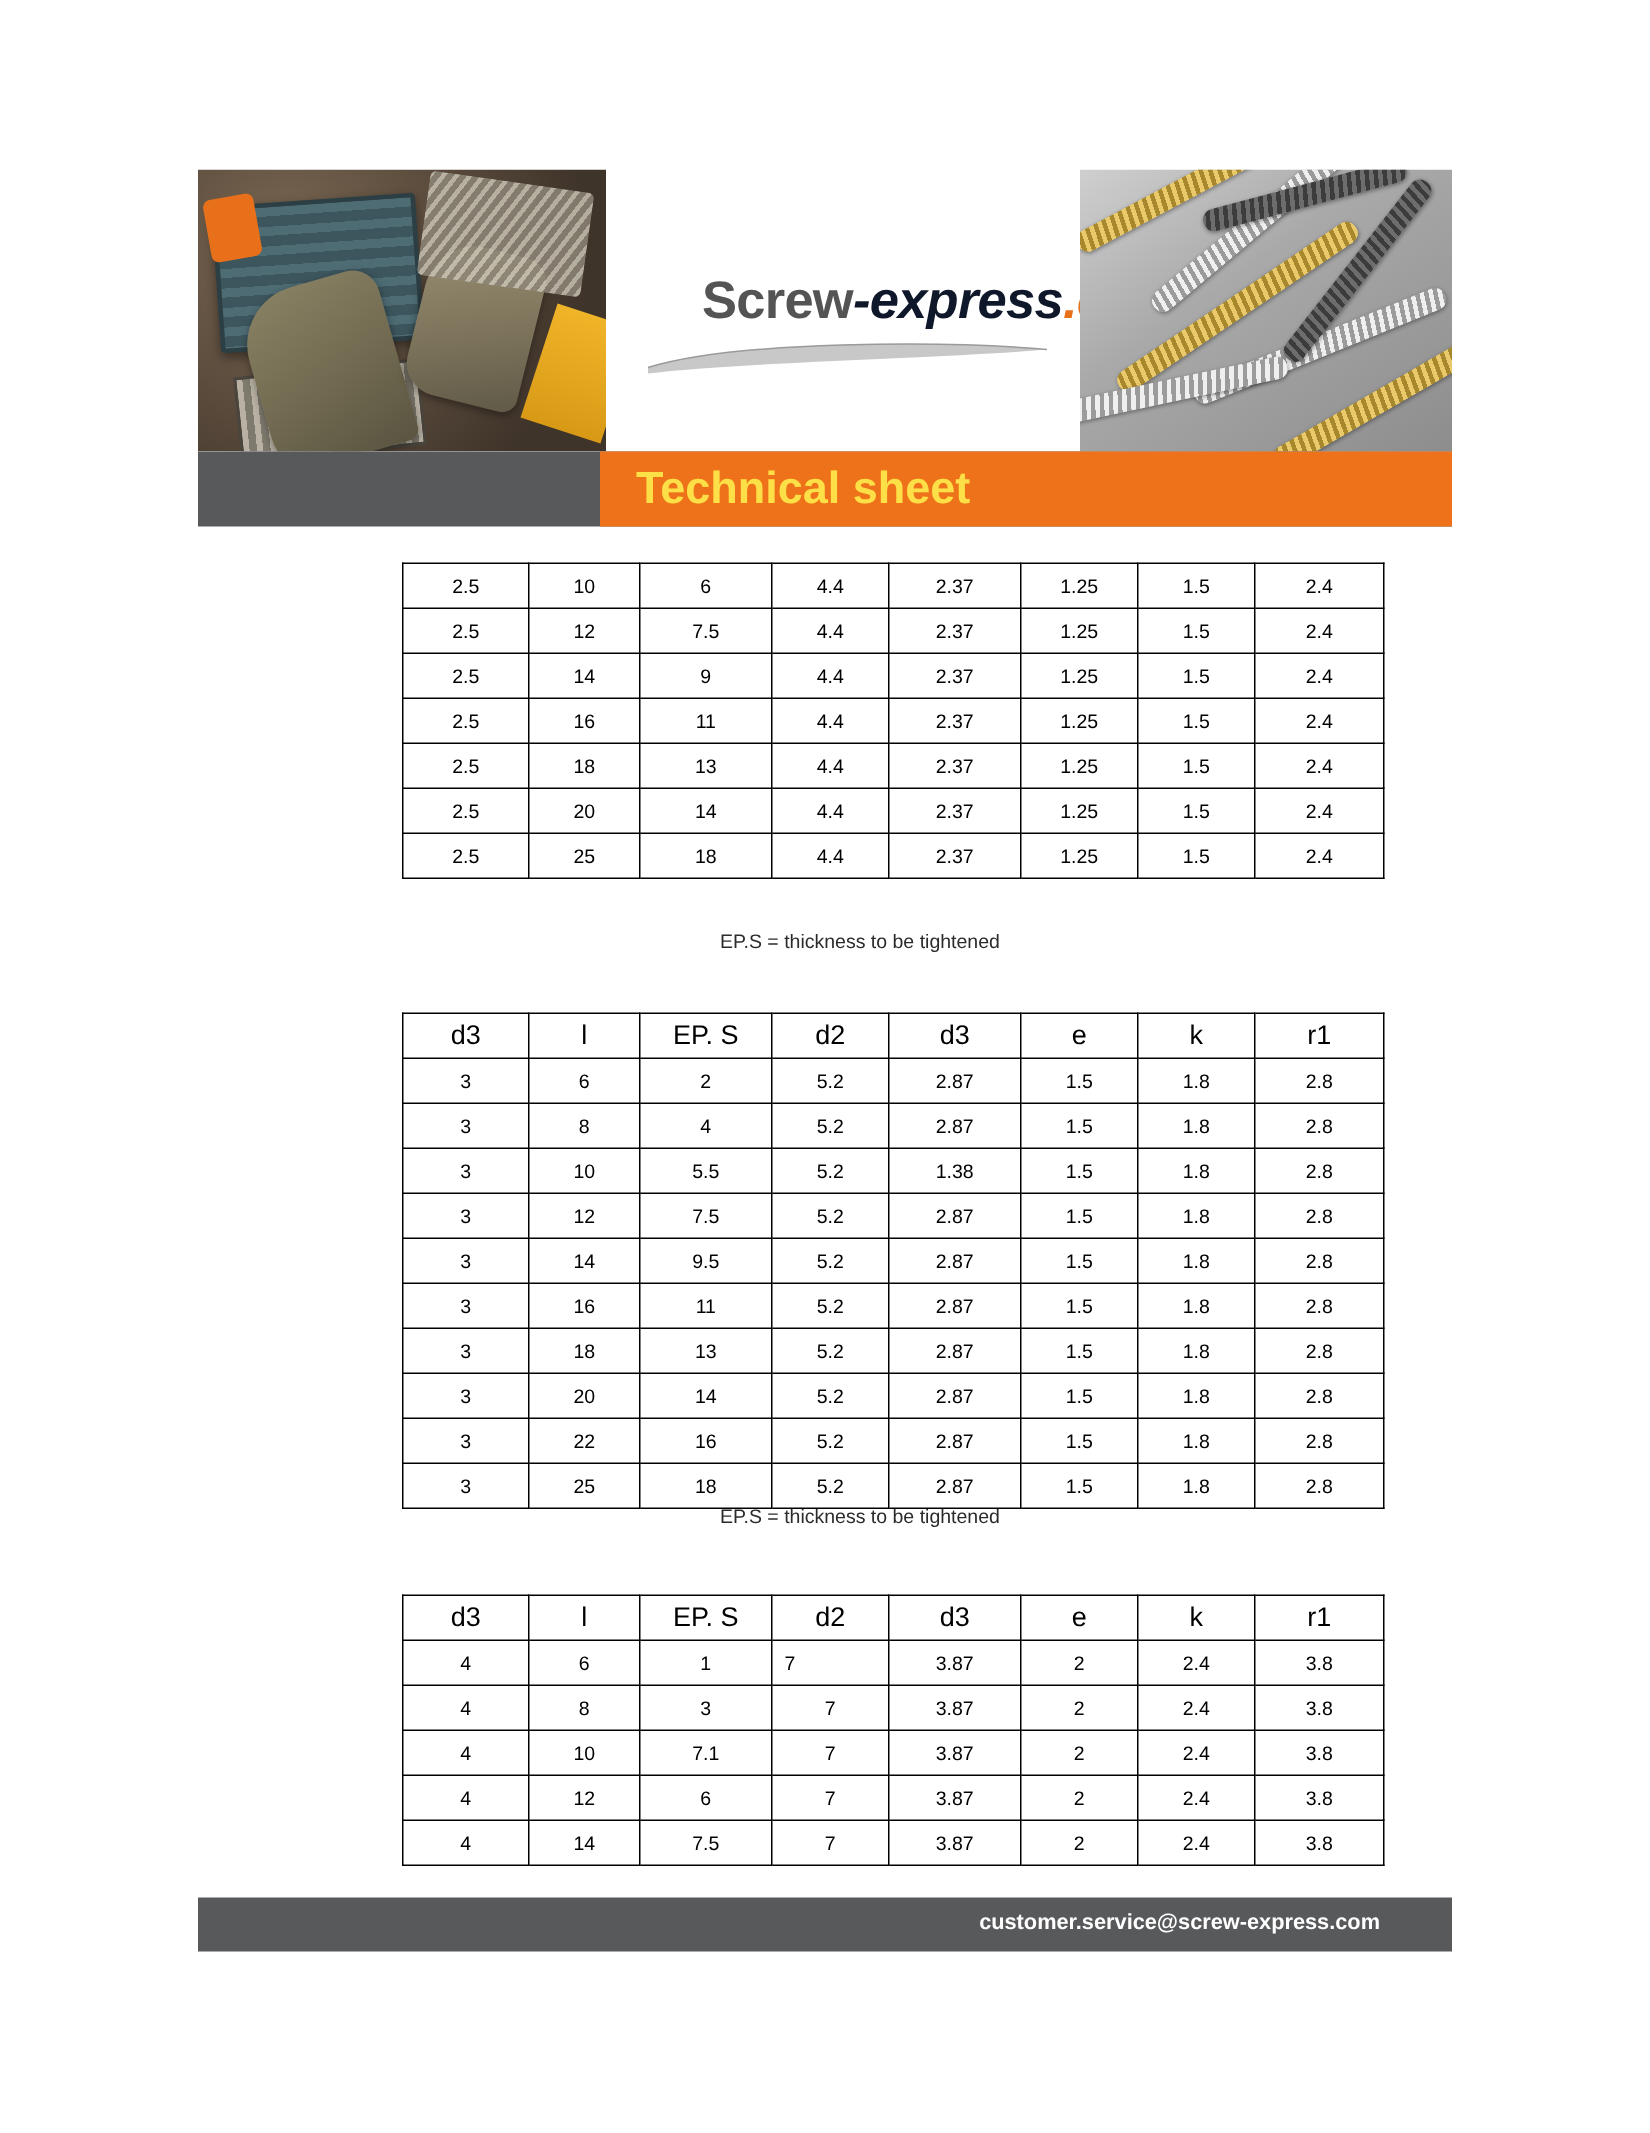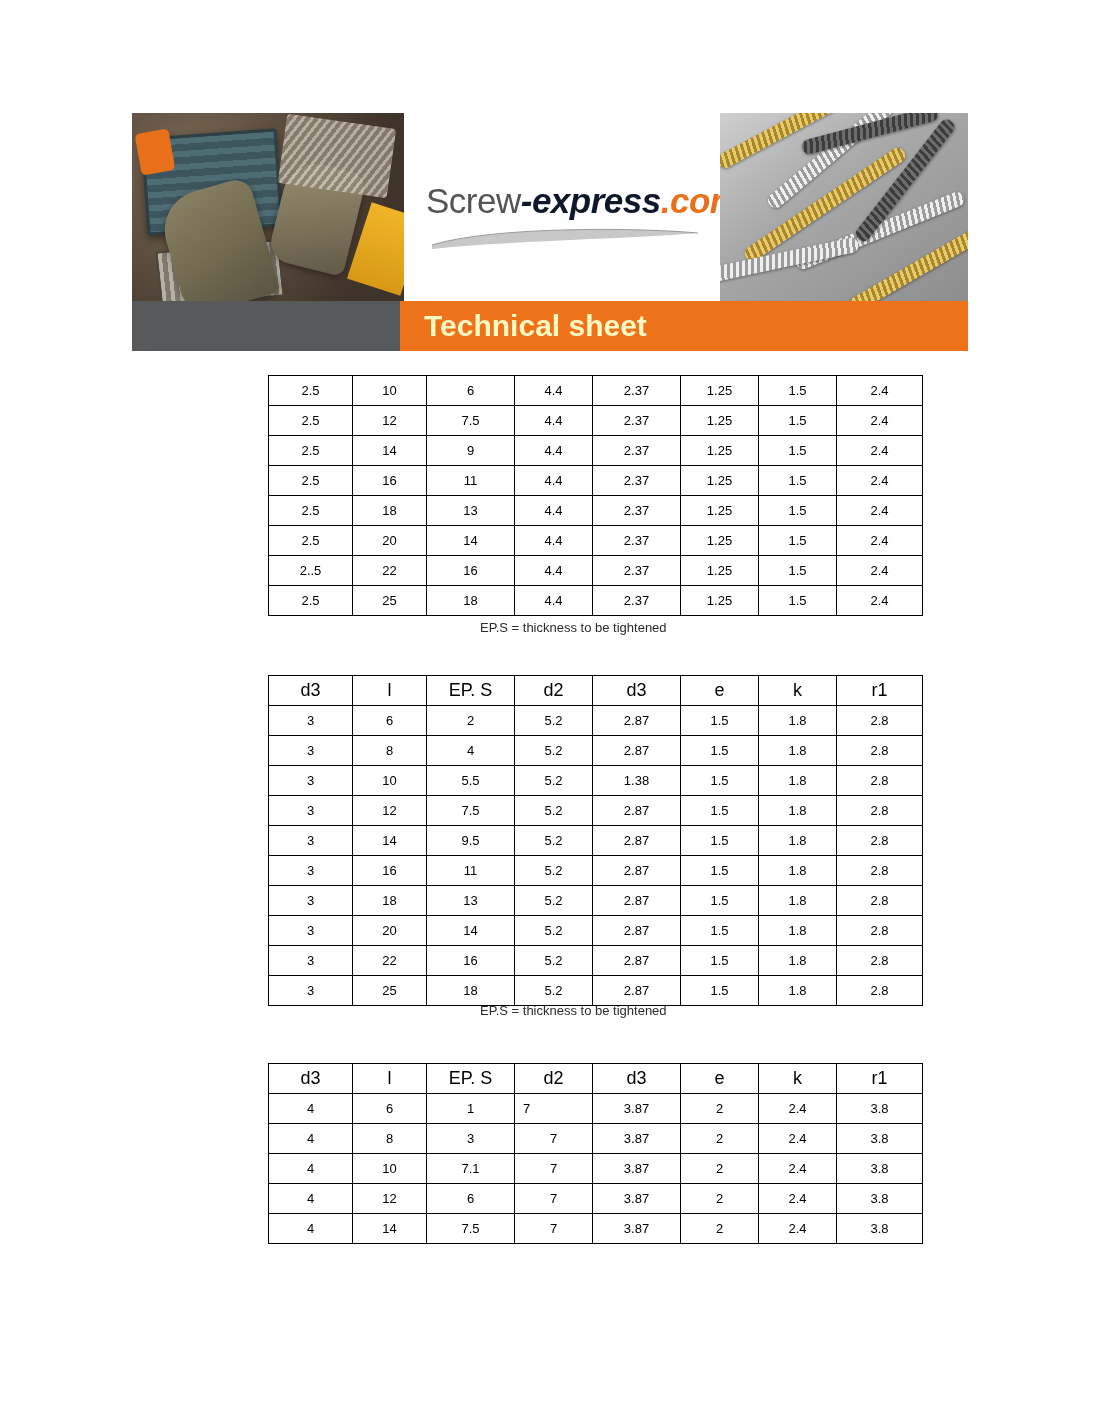--- a/index.html
+++ b/index.html
@@ -119,21 +119,21 @@
   }
   .logo {
     position: absolute;
     left: 22px;
     top: 68px;
     font-size: 35px;
     letter-spacing: -0.5px;
     color: #4a4a4a;
     white-space: nowrap;
   }
-  .logo .screw { font-weight: normal; color: #545454; }
+  .logo .screw { font-weight: bold; color: #545454; margin-left: 42px; }
   .logo .express { font-style: italic; font-weight: bold; color: #0f172a; }
   .logo .dotcom { font-style: italic; font-weight: bold; color: #e8701a; }
   .logo-swoosh {
     position: absolute;
     left: 26px;
     top: 112px;
     width: 270px;
     height: 26px;
   }
 
@@ -175,21 +175,21 @@
     width: 568px;
     height: 50px;
     background: #ee7219;
   }
   .title-text {
     position: absolute;
     left: 292px;
     top: 8px;
     font-size: 30px;
     font-weight: bold;
-    color: #fef9c3;
+    color: #fde047;
     font-family: "Liberation Sans", sans-serif;
     letter-spacing: 0px;
   }
 
   
   .tbl {
     position: absolute;
     border-collapse: collapse;
     table-layout: fixed;
     font-size: 13px;
@@ -355,30 +355,20 @@
         <td>2.5</td>
         <td>20</td>
         <td>14</td>
         <td>4.4</td>
         <td>2.37</td>
         <td>1.25</td>
         <td>1.5</td>
         <td>2.4</td>
       </tr>
       <tr>
-        <td>2..5</td>
-        <td>22</td>
-        <td>16</td>
-        <td>4.4</td>
-        <td>2.37</td>
-        <td>1.25</td>
-        <td>1.5</td>
-        <td>2.4</td>
-      </tr>
-      <tr>
         <td>2.5</td>
         <td>25</td>
         <td>18</td>
         <td>4.4</td>
         <td>2.37</td>
         <td>1.25</td>
         <td>1.5</td>
         <td>2.4</td>
       </tr>
     </tbody>
@@ -585,14 +575,17 @@
         <td>7.5</td>
         <td>7</td>
         <td>3.87</td>
         <td>2</td>
         <td>2.4</td>
         <td>3.8</td>
       </tr>
     </tbody>
   </table>
 
+  <div class="footer">
+    <div class="footer-mail">customer.service@screw-express.com</div>
+  </div>
 
 </div>
 
 </body></html>

